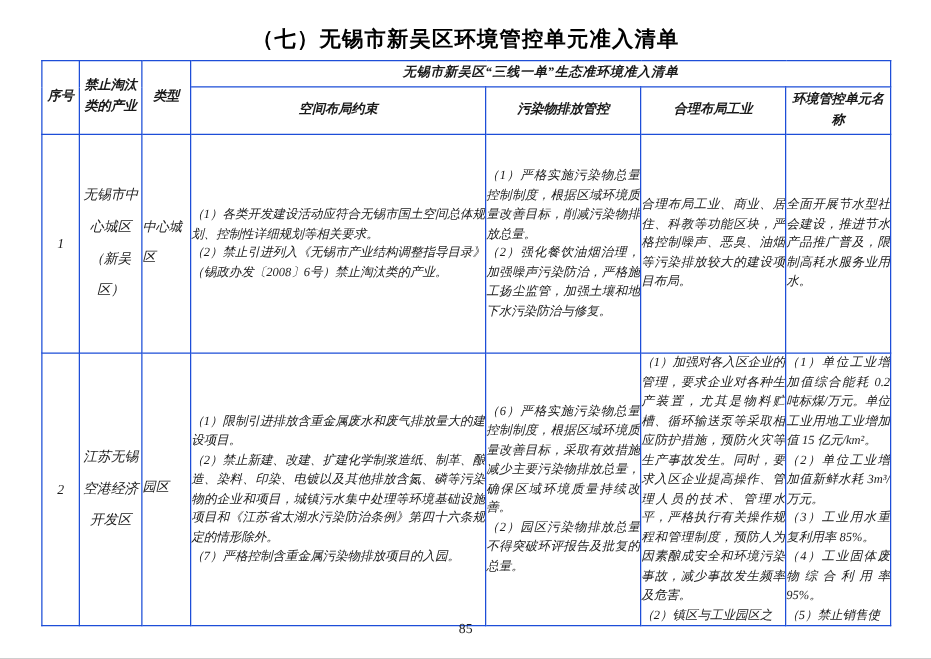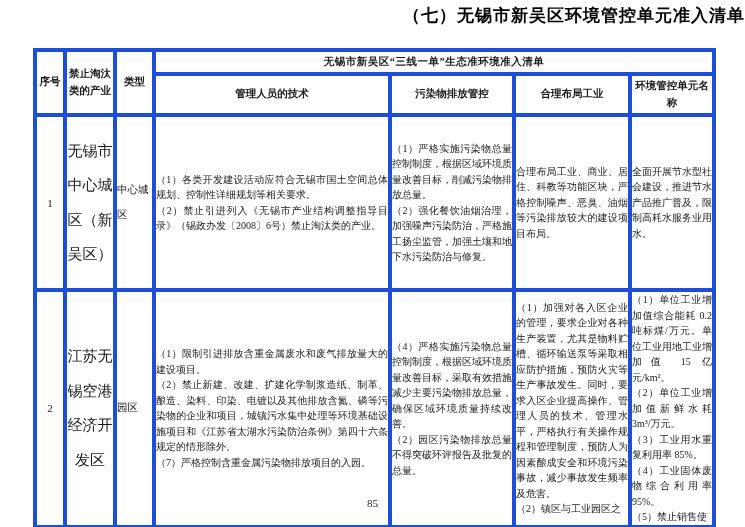--- a/index.html
+++ b/index.html
@@ -5,47 +5,48 @@
   html,body{margin:0;padding:0;background:#888;}
   #page{
     position:relative;
     width:745px;height:527px;
     background:#ffffff;
     font-family:"Liberation Serif","DejaVu Serif",serif;
     color:#1a1a1a;
     overflow:hidden;
   }
   #doc-title{
-    position:absolute;top:4px;left:0;width:100%;
-    text-align:right;
+    position:absolute;top:20px;left:0;width:100%;
+    text-align:center;
     font-size:17px;font-weight:bold;letter-spacing:1px;
     color:#000;
   }
   table.admission{
     position:absolute;left:33px;top:48px;
     width:679px;
     border-collapse:collapse;
     table-layout:fixed;
   }
   table.admission th, table.admission td{
-    border:4px solid #1d4ed8;
+    border:1px solid #1d4ed8;
     padding:0;
     overflow:hidden;
+    font-style:italic;
   }
   th.hdr{
     font-size:10.5px;font-weight:bold;text-align:center;vertical-align:middle;
     line-height:1.6;padding:1px 6px;
   }
   th.hdr-merged{height:20px;font-size:10.5px;letter-spacing:0.5px;}
   th.hdr-sub{height:37px;}
   td.cell-no{
     text-align:center;vertical-align:middle;font-size:11px;
   }
   td.cell-name{
-    text-align:center;vertical-align:middle;font-size:15px;
+    text-align:center;vertical-align:middle;font-size:11px;
     line-height:2.3;padding:0 7px;
   }
   td.cell-type{
     text-align:left;vertical-align:middle;font-size:10.5px;
     line-height:2.3;padding:0 6px;
   }
   td.cell-text{
     vertical-align:middle;
     font-size:10px;line-height:15.5px;
     text-align:justify;
@@ -77,21 +78,21 @@
         <col style="width:84px">
     </colgroup>
     <thead>
       <tr>
         <th class="hdr" rowspan="2">序号</th>
         <th class="hdr" rowspan="2">禁止淘汰类的产业</th>
         <th class="hdr" rowspan="2">类型</th>
         <th class="hdr hdr-merged" colspan="4">无锡市新吴区“三线一单”生态准环境准入清单</th>
       </tr>
       <tr>
-        <th class="hdr hdr-sub">管理人员的技术</th>
+        <th class="hdr hdr-sub">空间布局约束</th>
         <th class="hdr hdr-sub">污染物排放管控</th>
         <th class="hdr hdr-sub">合理布局工业</th>
         <th class="hdr hdr-sub">环境管控单元名称</th>
       </tr>
     </thead>
     <tbody>
       <tr class="body-row-1">
         <td class="cell-no">1</td>
         <td class="cell-name">无锡市中心城区（新吴区）</td>
         <td class="cell-type">中心城区</td>
@@ -102,21 +103,21 @@
         <td class="cell-text">合理布局工业、商业、居住、科教等功能区块，严格控制噪声、恶臭、油烟等污染排放较大的建设项目布局。</td>
         <td class="cell-text">全面开展节水型社会建设，推进节水产品推广普及，限制高耗水服务业用水。</td>
       </tr>
       <tr class="body-row-2">
         <td class="cell-no">2</td>
         <td class="cell-name">江苏无锡空港经济开发区</td>
         <td class="cell-type">园区</td>
         <td class="cell-text">（1）限制引进排放含重金属废水和废气排放量大的建设项目。
 （2）禁止新建、改建、扩建化学制浆造纸、制革、酿造、染料、印染、电镀以及其他排放含氮、磷等污染物的企业和项目，城镇污水集中处理等环境基础设施项目和《江苏省太湖水污染防治条例》第四十六条规定的情形除外。
 （7）严格控制含重金属污染物排放项目的入园。</td>
-        <td class="cell-text">（4）严格实施污染物总量控制制度，根据区域环境质量改善目标，采取有效措施减少主要污染物排放总量，确保区域环境质量持续改善。
+        <td class="cell-text">（6）严格实施污染物总量控制制度，根据区域环境质量改善目标，采取有效措施减少主要污染物排放总量，确保区域环境质量持续改善。
 （2）园区污染物排放总量不得突破环评报告及批复的总量。</td>
         <td class="cell-text">（1）加强对各入区企业的管理，要求企业对各种生产装置，尤其是物料贮槽、循环输送泵等采取相应防护措施，预防火灾等生产事故发生。同时，要求入区企业提高操作、管理人员的技术、管理水平，严格执行有关操作规程和管理制度，预防人为因素酿成安全和环境污染事故，减少事故发生频率及危害。
 （2）镇区与工业园区之</td>
         <td class="cell-text">（1）单位工业增加值综合能耗 0.2吨标煤/万元。单位工业用地工业增加值 15 亿元/km²。
 （2）单位工业增加值新鲜水耗 3m³/万元。
 （3）工业用水重复利用率 85%。
 （4）工业固体废物综合利用率 95%。
 （5）禁止销售使</td>
       </tr>
     </tbody>

